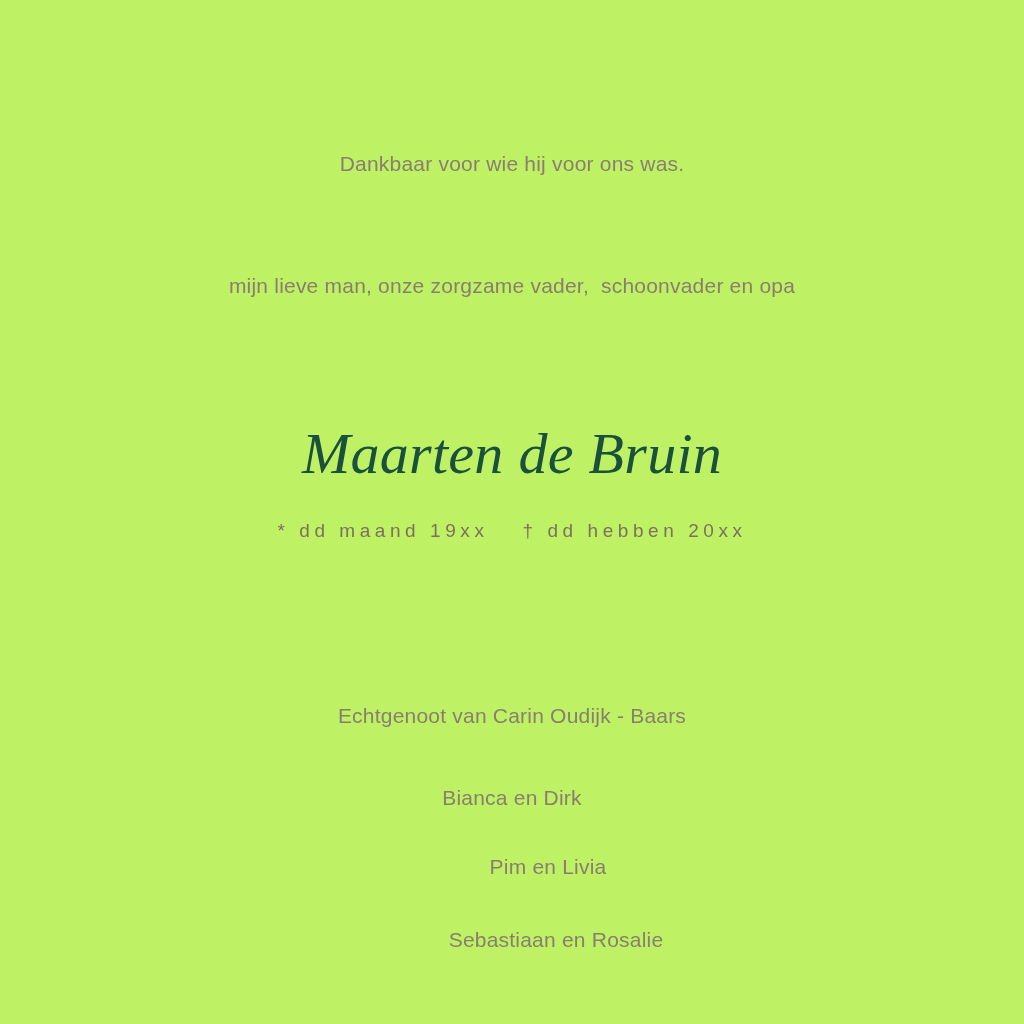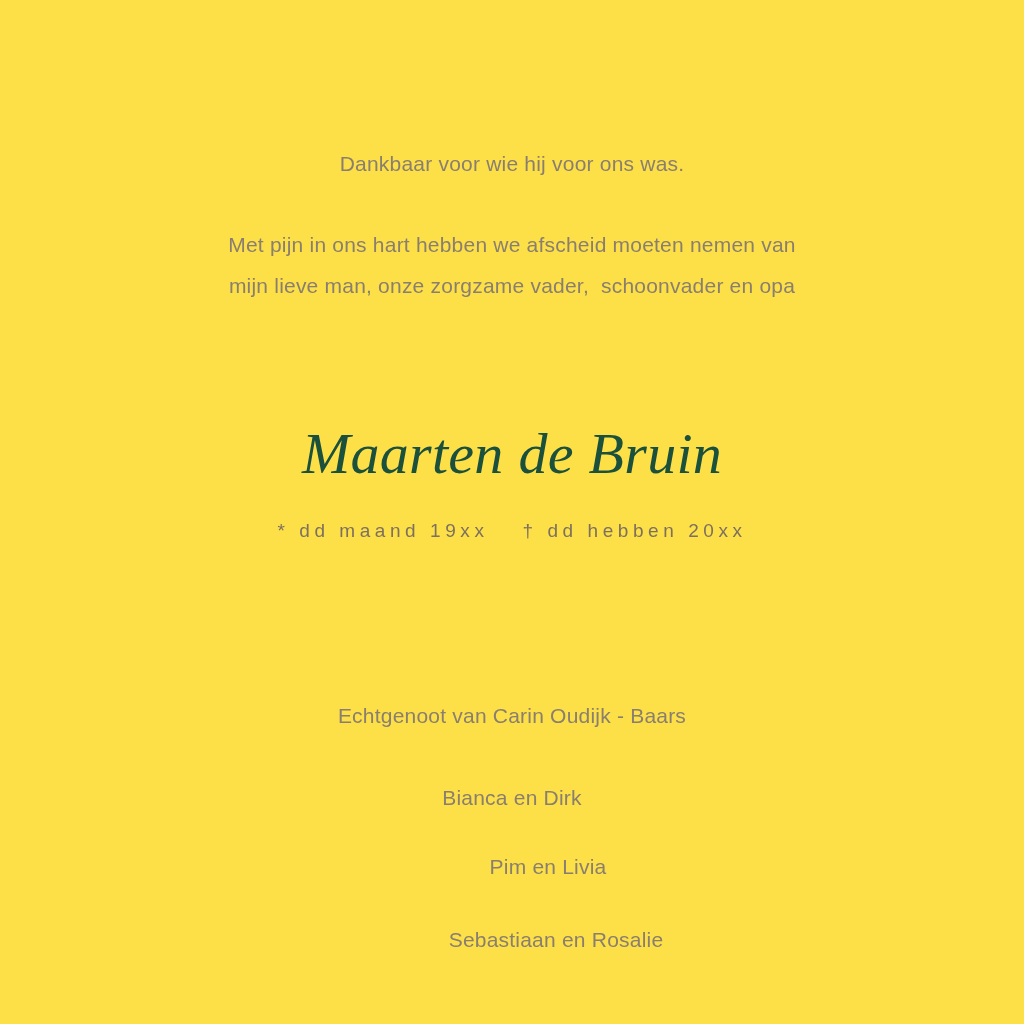--- a/index.html
+++ b/index.html
@@ -5,21 +5,21 @@
   html, body {
     margin: 0;
     padding: 0;
     background: #ffffff;
   }
   .page {
     position: relative;
     width: 1024px;
     height: 1024px;
     margin: 0 auto;
-    background: #fde047;
+    background: #bef264;
     overflow: hidden;
     font-family: "Liberation Sans", "DejaVu Sans", sans-serif;
   }
   .line {
     position: absolute;
     left: 0;
     width: 100%;
     margin: 0;
     text-align: center;
     color: #897e70;
@@ -63,21 +63,20 @@
   .family-2  { top: 855px; margin-left: 36px; }
   .family-3  { top: 928px; padding-left: 44px; }
 </style>
 </head>
 <body>
 
 <div class="page">
 
   <p class="line opening">Dankbaar voor wie hij voor ons was.</p>
 
-  <p class="line intro-1">Met pijn in ons hart hebben we afscheid moeten nemen van</p>
 
   <p class="line intro-2">mijn lieve man, onze zorgzame vader,  schoonvader en opa</p>
 
   <h1 class="name">Maarten de Bruin</h1>
 
   <div class="dates">
     <span>* dd maand 19xx</span>
     <span>† dd hebben 20xx</span>
   </div>
 

